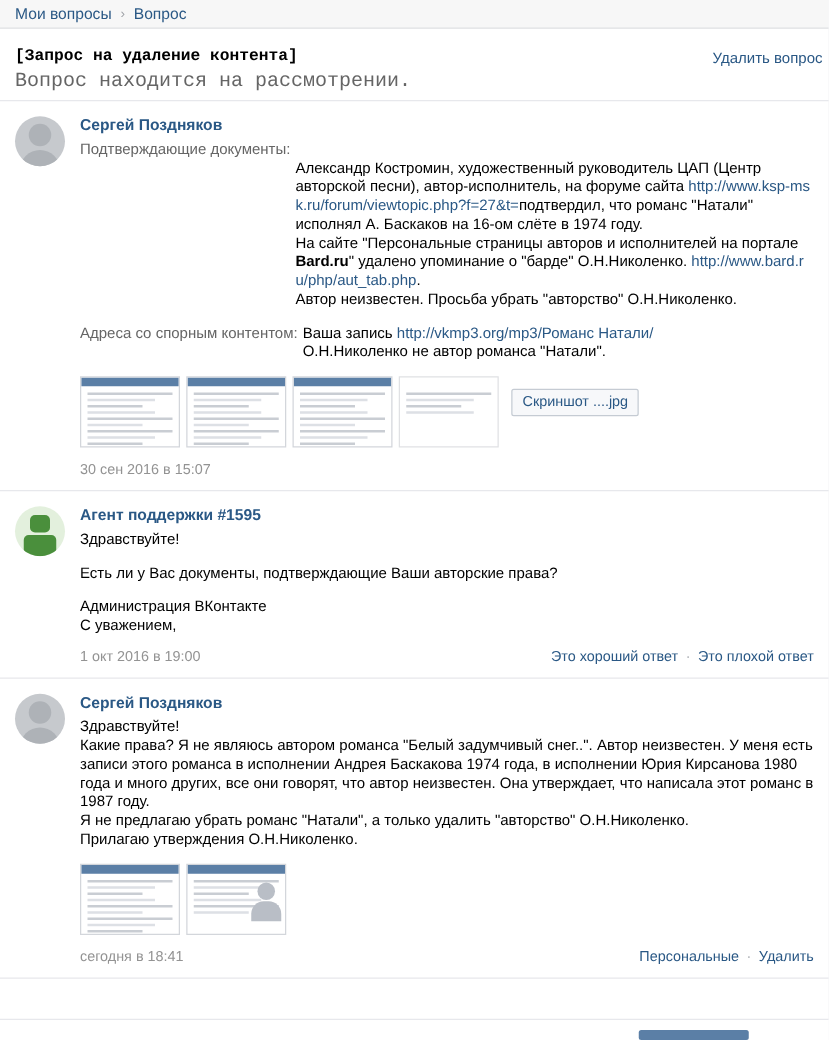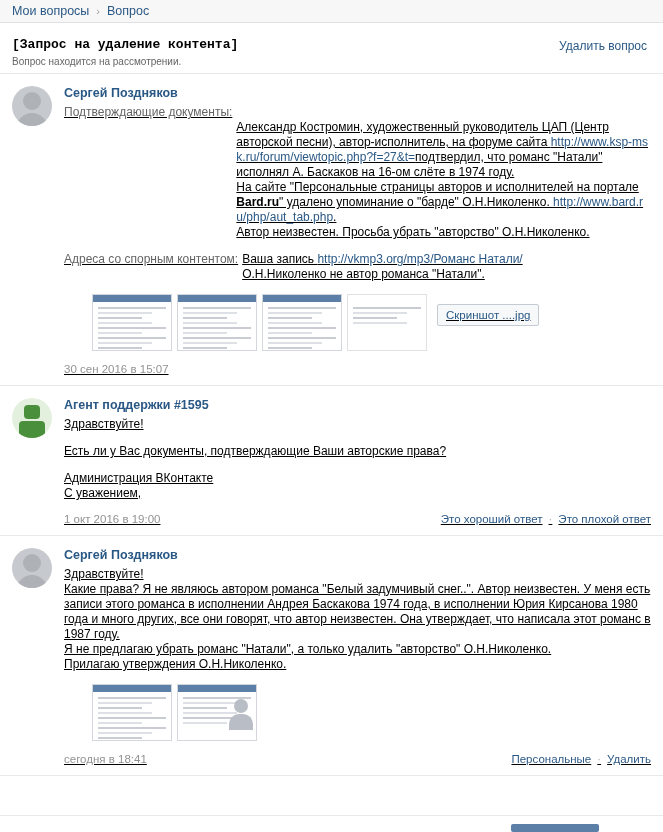--- a/index.html
+++ b/index.html
@@ -50,26 +50,27 @@
     position: relative;
   }
   .qtitle {
     font-size: 13px;
     font-weight: bold;
     color: #000;
     margin-bottom: 4px;
     font-family: Liberation Mono, monospace;
   }
   .qstatus {
-    font-size: 10px;
+    font-size: 16px;
     color: #656565;
+    font-family: Liberation Mono, monospace;
   }
   .delete-question {
     position: absolute;
-    right: 16px;
+    right: 5px;
     top: 16px;
     color: #2a5885;
     font-size: 12px;
     cursor: pointer;
   }
   
   .msg {
     display: flex;
     padding: 12px 12px 10px 12px;
     border-top: 1px solid #e7e8ec;
@@ -120,21 +121,20 @@
     content: "";
     position: absolute;
     left: 7px; top: 23px;
     width: 26px; height: 17px;
     border-radius: 4px 4px 0 0;
     background: #4a8f3c;
   }
   .msg-body {
     flex: 1 1 auto;
     min-width: 0;
-    text-decoration: underline;
   }
   .author {
     color: #2a5885;
     font-weight: bold;
     font-size: 12.5px;
     margin-bottom: 5px;
     cursor: pointer;
     display: inline-block;
   }
   .text {
@@ -160,21 +160,20 @@
   }
   .indent-text {
     flex: 1 1 auto;
   }
   
   .thumbs {
     display: flex;
     gap: 5px;
     margin-top: 12px;
     align-items: flex-start;
-    margin-left: 28px;
   }
   .thumb {
     width: 78px;
     height: 55px;
     border: 1px solid #d3d6db;
     background: #fff;
     position: relative;
     overflow: hidden;
     cursor: pointer;
   }

